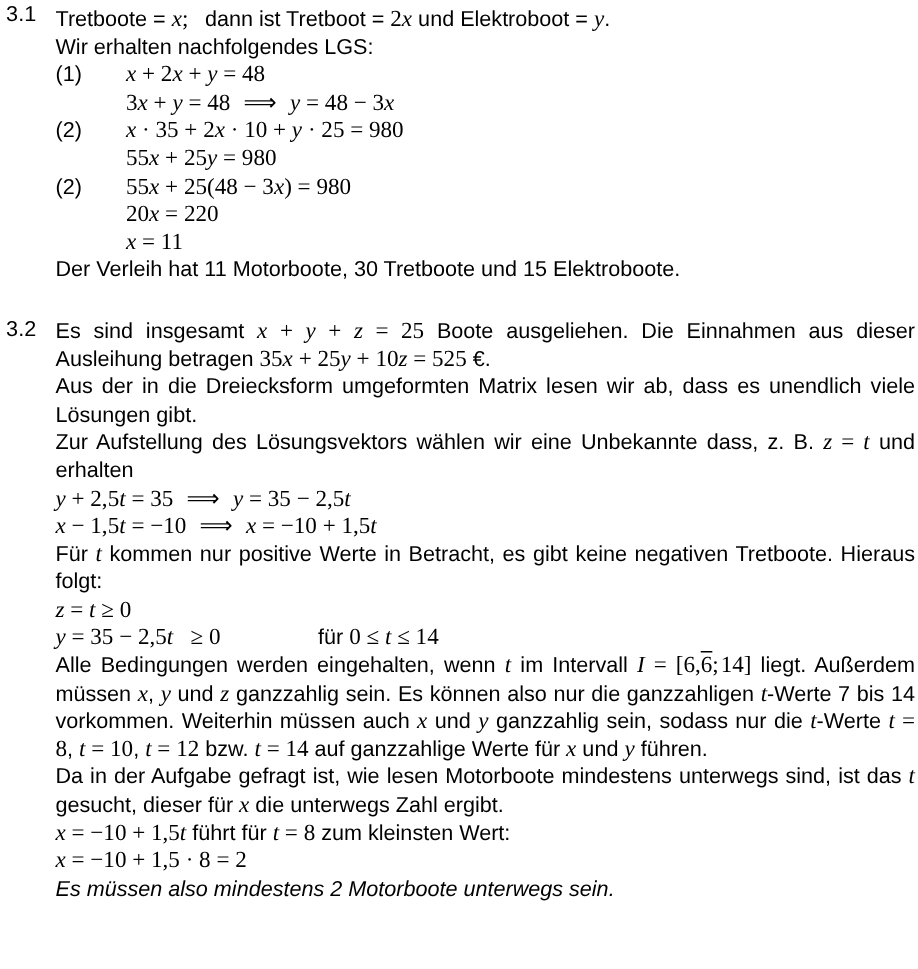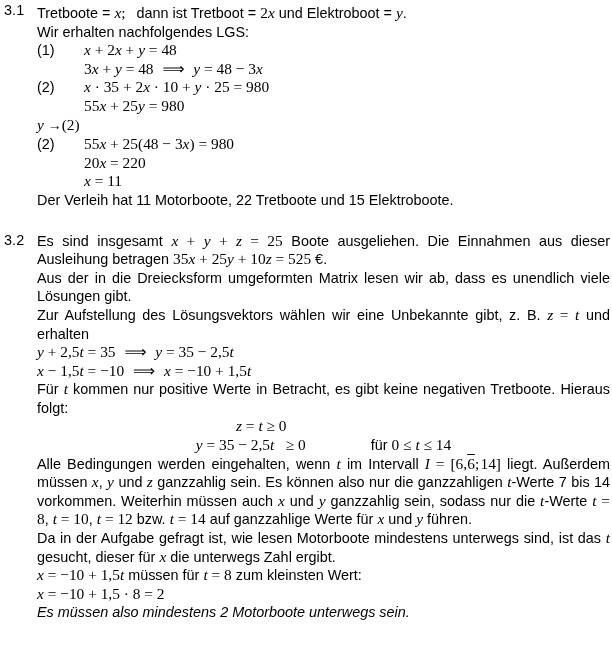--- a/index.html
+++ b/index.html
@@ -97,21 +97,20 @@
     margin-left: 47px;
     line-height: 18.6px;
     white-space: nowrap;
   }
 
   
   .condrow {
     display: flex;
     line-height: 18.6px;
     white-space: nowrap;
-    justify-content: center;
   }
   .condrow .lhs { width: 175px; flex: 0 0 175px; }
   .condrow .rhs { flex: 0 0 auto; }
   .gap-block { height: 22px; }
 
   .italic-concl {
     font-style: italic;
     font-family: "Liberation Sans", sans-serif;
     font-size: 14.4px;
     line-height: 18.6px;
@@ -148,48 +147,47 @@
       <div class="eqrow">
         <div class="eqlabel">(2)</div>
         <div class="eqbody mn"><span class="mi">x</span> · 35 + 2<span class="mi">x</span> · 10 + <span class="mi">y</span> · 25 = 980</div>
       </div>
 
       <div class="eqrow cont">
         <div class="eqlabel">&nbsp;</div>
         <div class="eqbody mn">55<span class="mi">x</span> + 25<span class="mi">y</span> = 980</div>
       </div>
 
-      <div class="line mn" style="margin-left:0px;"><span class="mi">y</span> <span style="font-size:14px;">→</span>(2)</div>
 
       <div class="eqrow">
         <div class="eqlabel">(2)</div>
         <div class="eqbody mn">55<span class="mi">x</span> + 25(48 − 3<span class="mi">x</span>) = 980</div>
       </div>
 
       <div class="eqline mn">20<span class="mi">x</span> = 220</div>
       <div class="eqline mn"><span class="mi">x</span> = 11</div>
 
-      <div class="line" style="margin-left:0px;">Der Verleih hat 11 Motorboote, 22 Tretboote und 15 Elektroboote.</div>
+      <div class="line" style="margin-left:0px;">Der Verleih hat 11 Motorboote, 30 Tretboote und 15 Elektroboote.</div>
     </div>
   </div>
 
   <div class="gap-block"></div>
 
   <div class="task">
     <div class="task-num">3.2</div>
     <div class="task-body">
 
       <div class="para last-line-left">
         <span class="mtxt">Es sind insgesamt </span><span class="mn"><span class="mi">x</span> + <span class="mi">y</span> + <span class="mi">z</span> = 25</span><span class="mtxt"> Boote ausgeliehen. Die Einnahmen aus dieser Ausleihung betragen </span><span class="mn">35<span class="mi">x</span> + 25<span class="mi">y</span> + 10<span class="mi">z</span> = 525</span><span class="mtxt"> €.</span>
       </div>
 
       <div class="para last-line-left">Aus der in die Dreiecksform umgeformten Matrix lesen wir ab, dass es unendlich viele Lösungen gibt.</div>
 
       <div class="para last-line-left">
-        <span class="mtxt">Zur Aufstellung des Lösungsvektors wählen wir eine Unbekannte gibt, z. B. </span><span class="mn"><span class="mi">z</span> = <span class="mi">t</span></span><span class="mtxt"> und erhalten</span>
+        <span class="mtxt">Zur Aufstellung des Lösungsvektors wählen wir eine Unbekannte dass, z. B. </span><span class="mn"><span class="mi">z</span> = <span class="mi">t</span></span><span class="mtxt"> und erhalten</span>
       </div>
 
       <div class="line mn"><span class="mi">y</span> + 2,5<span class="mi">t</span> = 35 <span class="spacer-thin"></span>⟹<span class="spacer-thin"></span> <span class="mi">y</span> = 35 − 2,5<span class="mi">t</span></div>
       <div class="line mn"><span class="mi">x</span> − 1,5<span class="mi">t</span> = −10 <span class="spacer-thin"></span>⟹<span class="spacer-thin"></span> <span class="mi">x</span> = −10 + 1,5<span class="mi">t</span></div>
 
       <div class="para last-line-left">
         <span class="mtxt">Für </span><span class="mi">t</span><span class="mtxt"> kommen nur positive Werte in Betracht, es gibt keine negativen Tretboote. Hieraus folgt:</span>
       </div>
 
       <div class="condrow">
@@ -205,21 +203,21 @@
 
       <div class="para last-line-left">
         <span class="mtxt">Alle Bedingungen werden eingehalten, wenn </span><span class="mi">t</span><span class="mtxt"> im Intervall </span><span class="mn"><span class="mi">I</span> = [6,<span class="ovl">6</span>; 14]</span><span class="mtxt"> liegt. Außerdem müssen </span><span class="mi">x</span><span class="mtxt">, </span><span class="mi">y</span><span class="mtxt"> und </span><span class="mi">z</span><span class="mtxt"> ganzzahlig sein. Es können also nur die ganzzahligen </span><span class="mi">t</span><span class="mtxt">-Werte 7 bis 14 vorkommen. Weiterhin müssen auch </span><span class="mi">x</span><span class="mtxt"> und </span><span class="mi">y</span><span class="mtxt"> ganzzahlig sein, sodass nur die </span><span class="mi">t</span><span class="mtxt">-Werte </span><span class="mn"><span class="mi">t</span> = 8</span><span class="mtxt">, </span><span class="mn"><span class="mi">t</span> = 10</span><span class="mtxt">, </span><span class="mn"><span class="mi">t</span> = 12</span><span class="mtxt"> bzw. </span><span class="mn"><span class="mi">t</span> = 14</span><span class="mtxt"> auf ganzzahlige Werte für </span><span class="mi">x</span><span class="mtxt"> und </span><span class="mi">y</span><span class="mtxt"> führen.</span>
       </div>
 
       <div class="para last-line-left">
         <span class="mtxt">Da in der Aufgabe gefragt ist, wie lesen Motorboote mindestens unterwegs sind, ist das </span><span class="mi">t</span><span class="mtxt"> gesucht, dieser für </span><span class="mi">x</span><span class="mtxt"> die unterwegs Zahl ergibt.</span>
       </div>
 
       <div class="line">
-        <span class="mn"><span class="mi">x</span> = −10 + 1,5<span class="mi">t</span></span><span class="mtxt"> müssen für </span><span class="mn"><span class="mi">t</span> = 8</span><span class="mtxt"> zum kleinsten Wert:</span>
+        <span class="mn"><span class="mi">x</span> = −10 + 1,5<span class="mi">t</span></span><span class="mtxt"> führt für </span><span class="mn"><span class="mi">t</span> = 8</span><span class="mtxt"> zum kleinsten Wert:</span>
       </div>
 
       <div class="line mn"><span class="mi">x</span> = −10 + 1,5 · 8 = 2</div>
 
       <div class="italic-concl">Es müssen also mindestens 2 Motorboote unterwegs sein.</div>
     </div>
   </div>
 
 </div>
 

